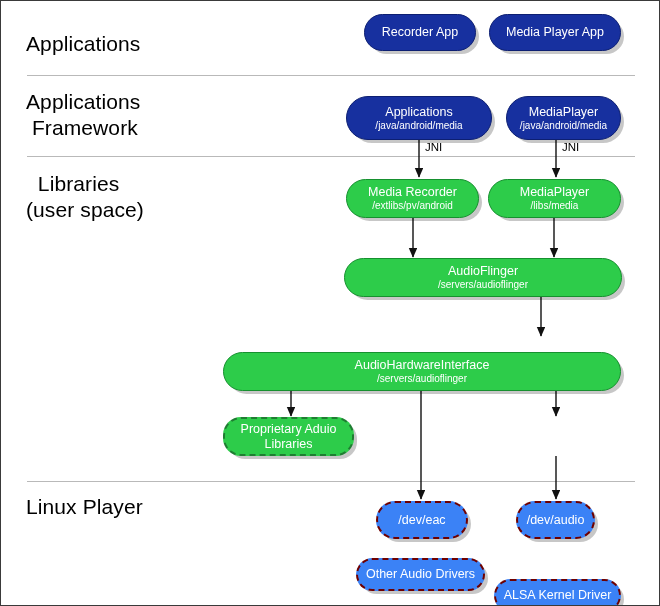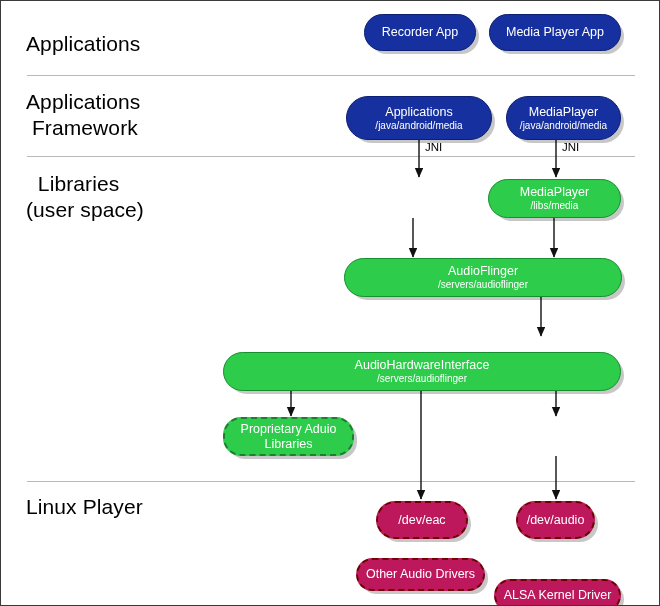--- a/index.html
+++ b/index.html
@@ -61,21 +61,21 @@
     line-height: 15px;
     white-space: nowrap;
   }
   .node .path {
     font-size: 10px;
     line-height: 12px;
     white-space: nowrap;
   }
   .node.blue  { background: #17309f; border: 1px solid #0d1f72; }
   .node.green { background: #2dcc4a; border: 1px solid #16902f; }
-  .node.red   { background: #be185d; border: 1px solid #8a0000; align-items: center; }
+  .node.red   { background: #3b82f6; border: 1px solid #8a0000; align-items: center; }
   .node.dashed.green { border: 2px dashed #1f7d32; }
   .node.dashed.red   { border: 2px dashed #6e0000; }
 
   .jni-label {
     position: absolute;
     color: #000000;
     font-size: 11.5px;
     line-height: 13px;
     font-family: "Liberation Sans", sans-serif;
     z-index: 4;
@@ -143,20 +143,24 @@
   <div class="node blue" style="left:345px; top:95px; width:146px; height:44px;">
     <span class="title">Applications</span>
     <span class="path">/java/android/media</span>
   </div>
 
   <div class="node blue" style="left:505px; top:95px; width:115px; height:44px;">
     <span class="title">MediaPlayer</span>
     <span class="path">/java/android/media</span>
   </div>
 
+  <div class="node green" style="left:345px; top:178px; width:133px; height:39px;">
+    <span class="title">Media Recorder</span>
+    <span class="path">/extlibs/pv/android</span>
+  </div>
 
   <div class="node green" style="left:487px; top:178px; width:133px; height:39px;">
     <span class="title">MediaPlayer</span>
     <span class="path">/libs/media</span>
   </div>
 
   <div class="node green" style="left:343px; top:257px; width:278px; height:39px;">
     <span class="title">AudioFlinger</span>
     <span class="path">/servers/audioflinger</span>
   </div>

